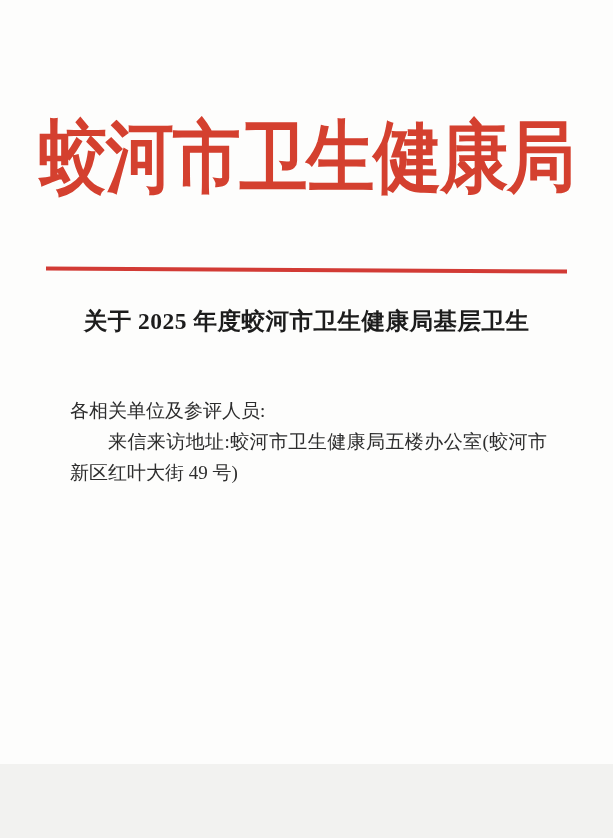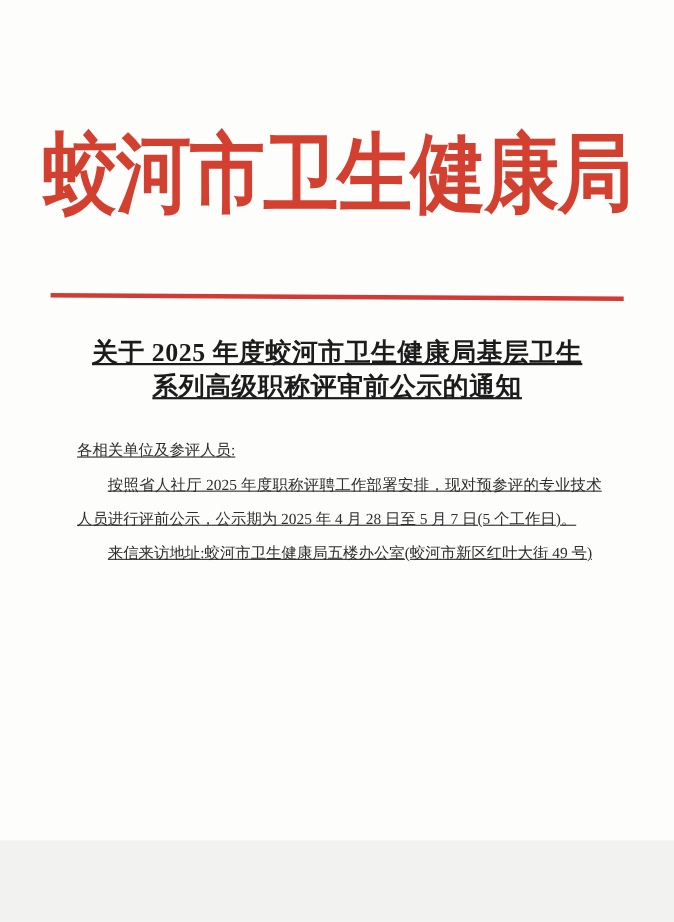--- a/index.html
+++ b/index.html
@@ -46,32 +46,30 @@
     position: absolute;
     top: 306px;
     left: 30px;
     right: 30px;
     text-align: center;
     font-weight: 700;
     font-size: 23.5px;
     line-height: 31px;
     letter-spacing: 0.5px;
     color: var(--title-text, #1c1c1c);
-    text-decoration: underline;
   }
   .body-text {
     position: absolute;
     top: 396px;
     left: 70px;
     width: 477px;
-    font-size: 14px;
+    font-size: 19px;
     line-height: 30.9px;
     text-align: justify;
     color: var(--body-text, #2d2d2d);
-    text-decoration: underline;
   }
   .body-text p {
     margin: 0;
     text-indent: 2em;
   }
   .body-text p.salutation {
     text-indent: 0;
   }
   .page-number {
     position: absolute;
@@ -87,24 +85,22 @@
 <body>
 
 <div class="page">
 
   <div class="letterhead">蛟河市卫生健康局</div>
 
   <div class="red-rule"></div>
 
   <div class="doc-title">
     <div>关于 2025 年度蛟河市卫生健康局基层卫生</div>
-    <div>系列高级职称评审前公示的通知</div>
   </div>
 
   <div class="body-text">
     <p class="salutation">各相关单位及参评人员:</p>
-    <p>按照省人社厅 2025 年度职称评聘工作部署安排，现对预参评的专业技术人员进行评前公示，公示期为 2025 年 4 月 28 日至 5 月 7 日(5 个工作日)。</p>
     <p>来信来访地址:蛟河市卫生健康局五楼办公室(蛟河市新区红叶大街 49 号)</p>
   </div>
 
   <div class="page-number">1</div>
 
 </div>
 
 </body></html>

